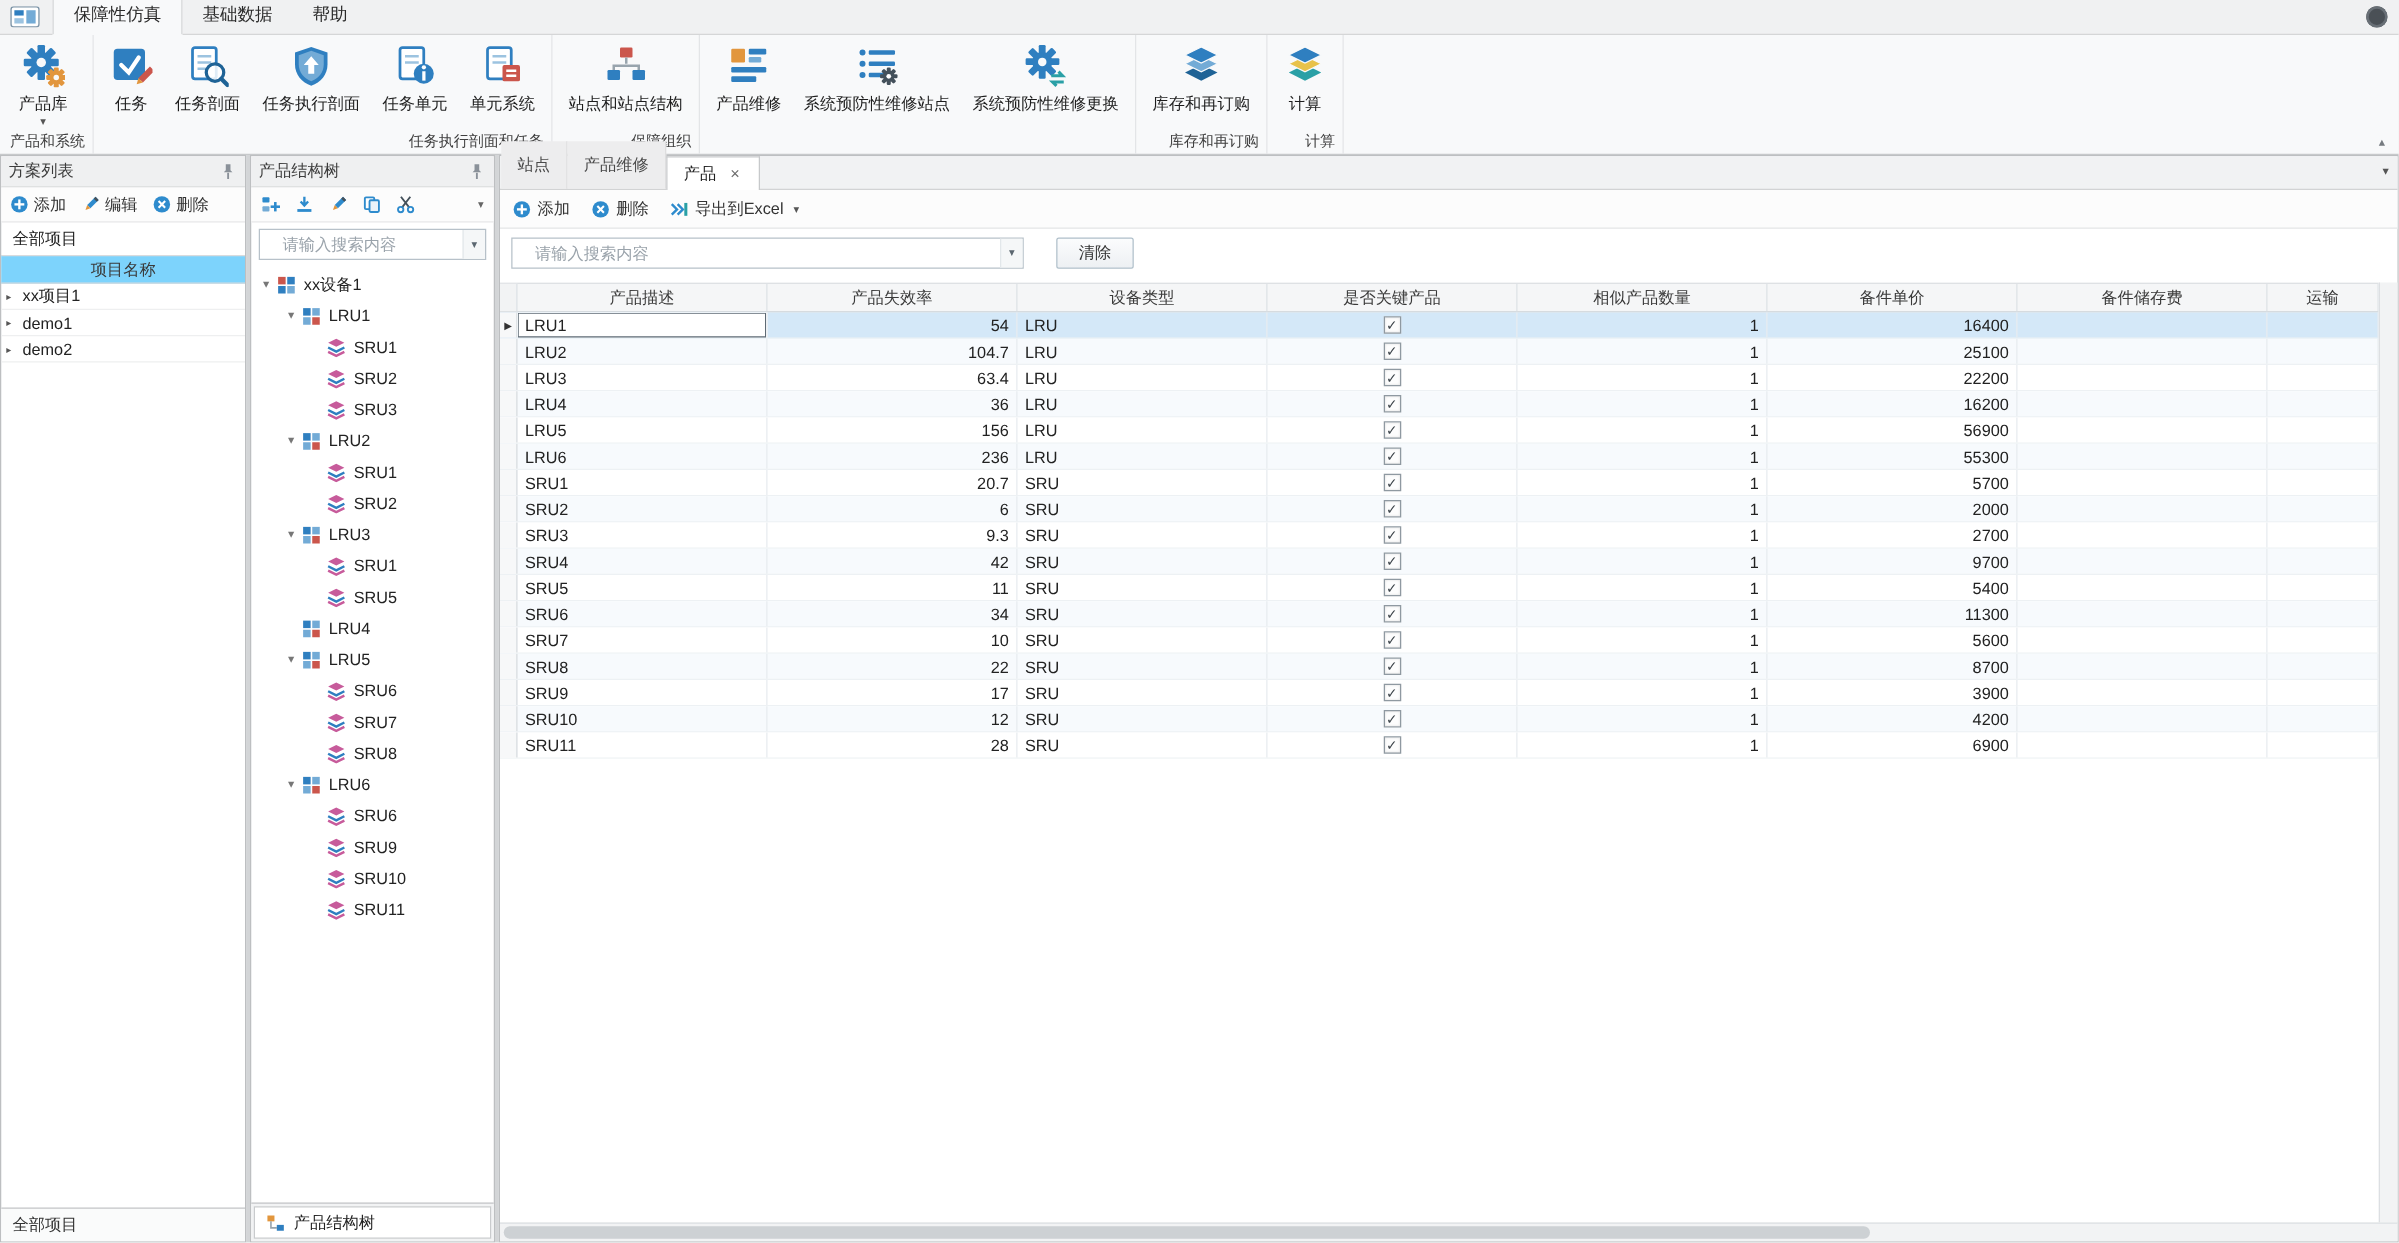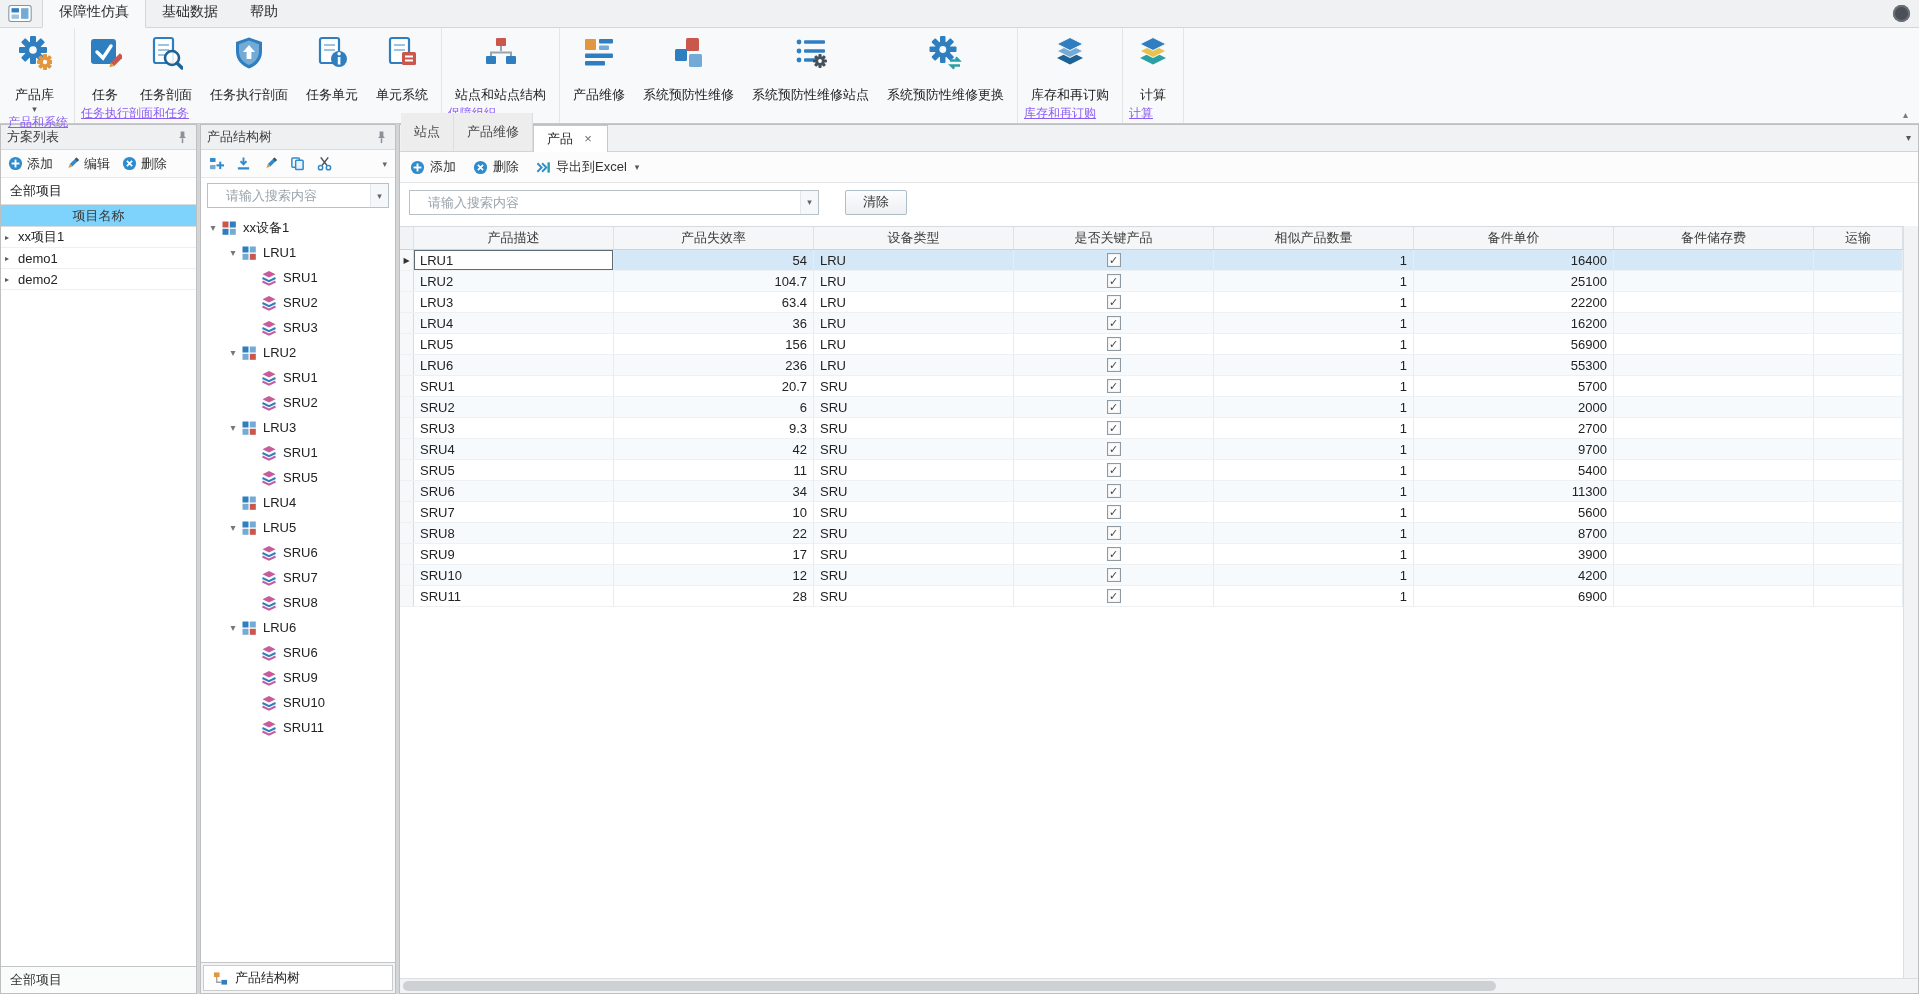--- a/index.html
+++ b/index.html
@@ -17,23 +17,23 @@
 .help-circle{position:absolute;right:9px;top:5px;width:17px;height:17px;border-radius:50%;background:#4a5056;box-shadow:inset 0 0 0 2px #686f76;}
 
 
 .ribbon{height:96px;background:#f8f9fa;border-bottom:1px solid #c7c9cb;display:flex;position:relative;padding-left:2px;}
 .ribbon-groups{display:flex;align-items:stretch;}
 .ribbon-group{display:flex;flex-direction:column;border-right:1px solid #e3e5e7;}
 .rg-buttons{flex:1;display:flex;align-items:stretch;padding:3px 4px 0;}
 .rbtn{display:flex;flex-direction:column;align-items:center;padding:3px 9px 0;border-radius:2px;}
 .ric{width:34px;height:34px;margin-top:2px;display:block;}
 .ric svg{width:100%;height:100%;display:block;}
-.rlabel{font-size:13px;margin-top:16px;white-space:nowrap;color:#1d1d1d;}
+.rlabel{font-size:13px;margin-top:4px;white-space:nowrap;color:#1d1d1d;}
 .rcaret{font-size:9px;line-height:8px;color:#555;margin-top:1px;}
-.rg-label{height:19px;line-height:18px;text-align:left;font-size:12px;color:#8b5cf6;white-space:nowrap;padding:0 6px;text-decoration:underline;}
+.rg-label{height:19px;line-height:18px;text-align:right;font-size:12px;color:#404040;white-space:nowrap;padding:0 6px;}
 .ribbon-collapse{position:absolute;right:11px;bottom:3px;font-size:10px;color:#767b80;}
 
 
 .workspace{flex:1;display:flex;background:#d3d5d7;min-height:0;}
 .panel{background:#fff;border:1px solid #bdbfc1;display:flex;flex-direction:column;min-height:0;}
 .scheme-panel{width:197px;margin-right:3px;}
 .tree-panel{width:196px;margin-right:3px;}
 .panel-header{height:25px;background:#eff0f1;border-bottom:1px solid #dadbdc;display:flex;align-items:center;justify-content:space-between;padding:0 6px;font-size:13px;color:#3c3c3c;}
 .panel-toolbar{height:28px;display:flex;align-items:center;gap:12px;padding:0 7px;border-bottom:1px solid #e7e8e9;background:#fcfcfc;}
 .ptb-item{display:flex;align-items:center;gap:4px;font-size:13px;color:#333;white-space:nowrap;}
@@ -242,30 +242,20 @@
                   <rect x="17" y="9.5" width="10" height="4.5" rx="1" fill="#73abd6"></rect>
                   <rect x="3" y="17.5" width="28" height="4.5" rx="1" fill="#2f7fc0"></rect>
                   <rect x="3" y="25" width="20" height="4.5" rx="1" fill="#2f7fc0"></rect>
                 </svg>
               </span>
               <div class="rlabel">产品维修</div>
             </div>
             <div class="rbtn">
               <span class="ric">
                 <svg viewBox="0 0 34 34">
-                  <rect x="14" y="2" width="13" height="13" rx="1.5" fill="#cb564c"></rect>
-                  <rect x="3" y="13" width="12" height="12" rx="1.5" fill="#2f7fc0"></rect>
-                  <rect x="17" y="18" width="13" height="13" rx="1.5" fill="#73abd6"></rect>
-                </svg>
-              </span>
-              <div class="rlabel">系统预防性维修</div>
-            </div>
-            <div class="rbtn">
-              <span class="ric">
-                <svg viewBox="0 0 34 34">
                   <g fill="#2f7fc0">
                     <circle cx="5" cy="6" r="2.4"></circle>
                     <rect x="10" y="4.2" width="21" height="3.6" rx="1"></rect>
                     <circle cx="5" cy="15" r="2.4"></circle>
                     <rect x="10" y="13.2" width="21" height="3.6" rx="1"></rect>
                     <circle cx="5" cy="24" r="2.4"></circle>
                     <rect x="10" y="22.2" width="13" height="3.6" rx="1"></rect>
                   </g>
                   <g fill="#44515b">
                     <rect x="24.4" y="18" width="3.2" height="14" rx="1"></rect>

